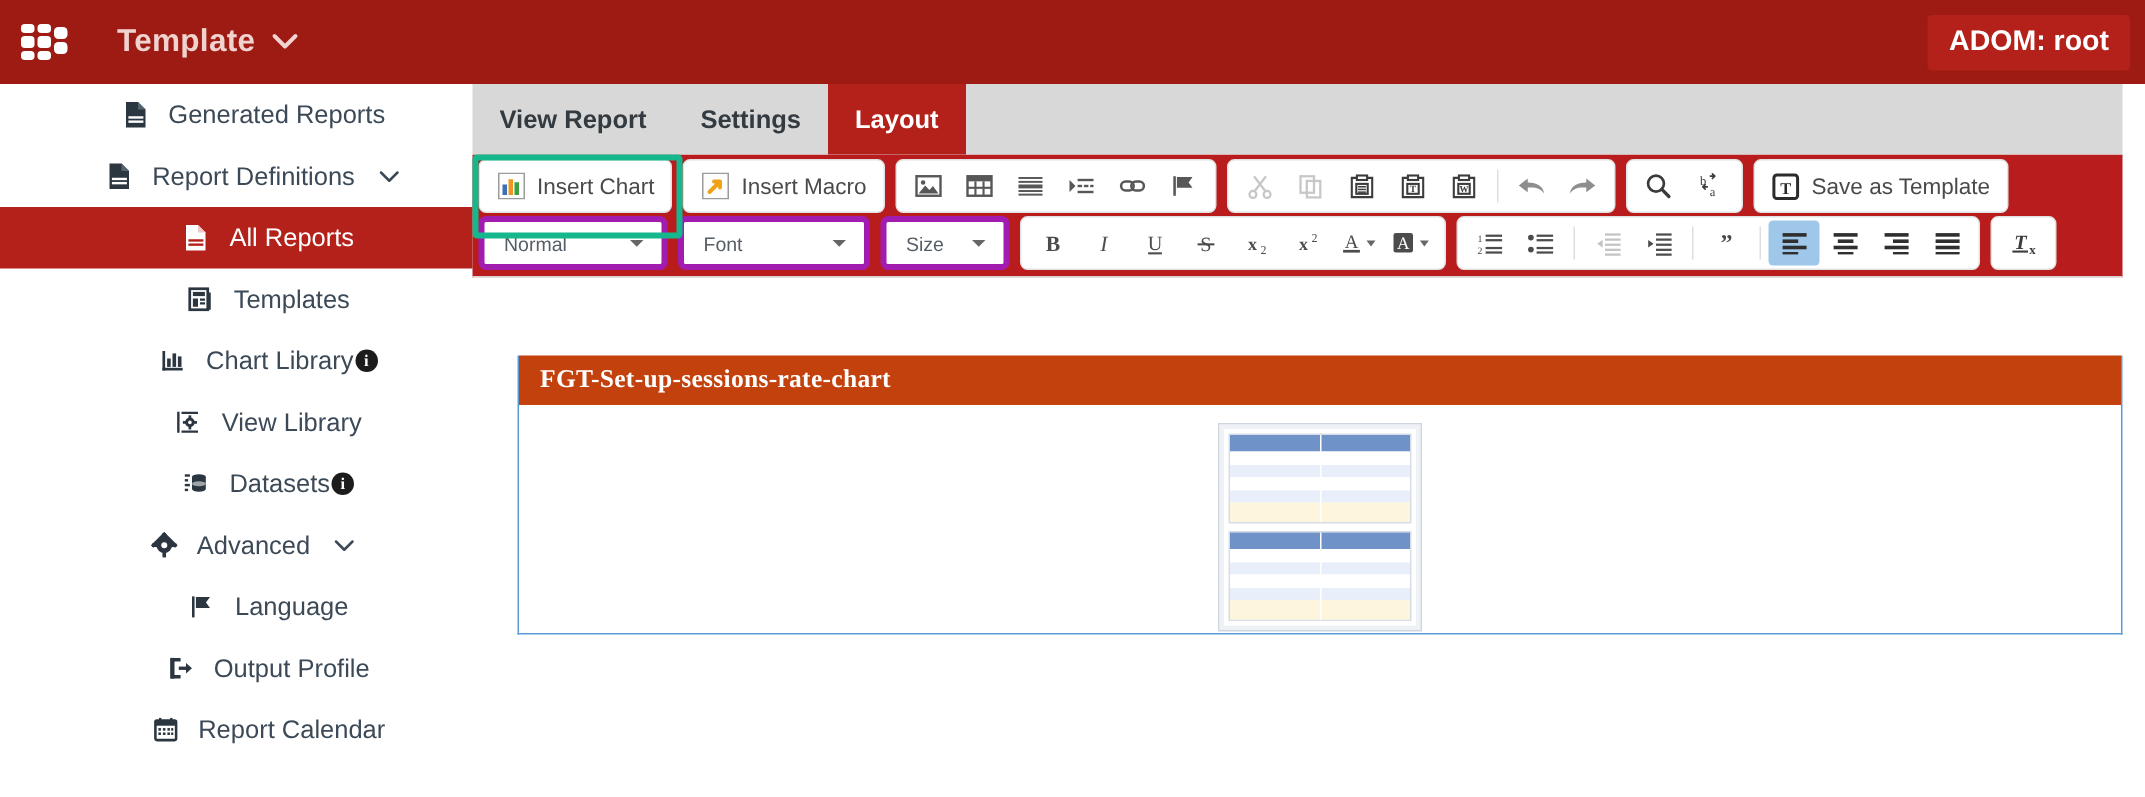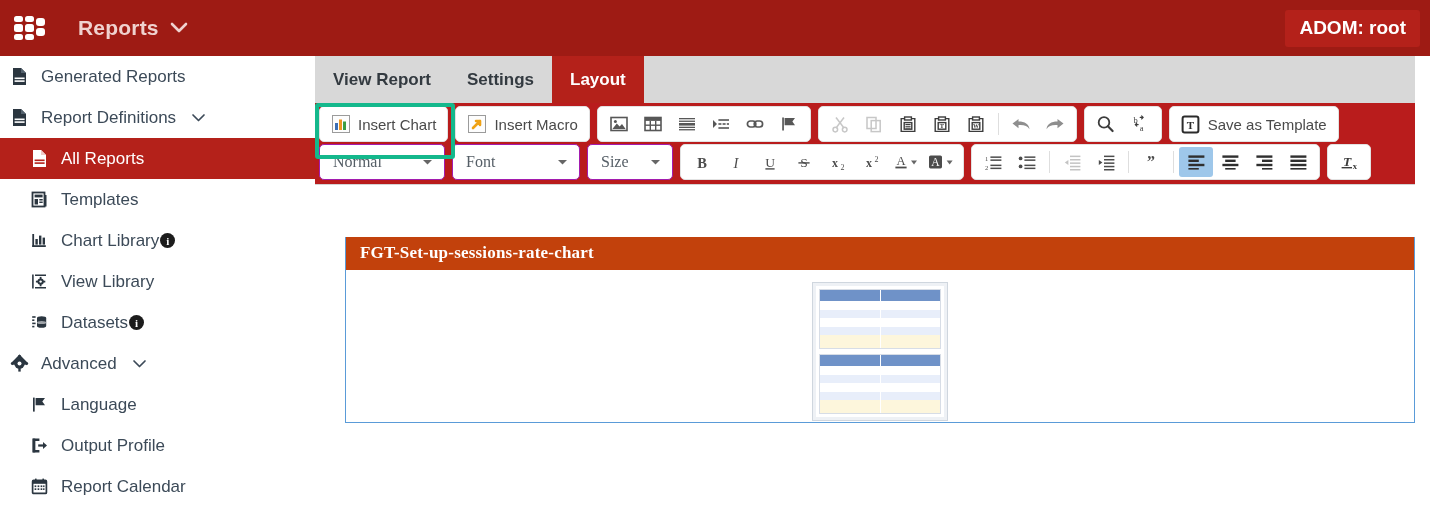--- a/index.html
+++ b/index.html
@@ -43,20 +43,21 @@
     width: 329px; height: 475px;
     background: #ffffff;
     border-right: 1px solid #c9c9c9;
     overflow: hidden;
   }
   .nav-item {
     display: flex; align-items: center;
     height: 41px; cursor: pointer;
     color: #3c4a58; font-size: 17px;
     white-space: nowrap;
+    justify-content: center;
   }
   .nav-item .nicon {
     width: 26px; display: flex; align-items: center; justify-content: center;
     flex: 0 0 26px;
   }
   .nav-item .nlabel { margin-left: 9px; }
   .nav-item.lvl0 { padding-left: 6px; }
   .nav-item.lvl1 { padding-left: 26px; }
   .nav-item.active {
     background: #b4211a; color: #ffffff;
@@ -122,23 +123,23 @@
   }
   .tb-sep {
     width: 1px; height: 22px; background: #dedede; margin: 0 5px;
   }
   .tb-btn.on { background: #9ec7ea; }
   .tb-btn.disabled { opacity: .33; cursor: default; }
 
   
   .tb-select {
     display: flex; align-items: center; justify-content: space-between;
-    background: #ffffff; border: 1px solid #a21caf; border-radius: 5px;
+    background: #ffffff; border: 4px solid #a21caf; border-radius: 5px;
     height: 36px; margin-right: 7px; cursor: pointer;
-    color: #555e66; font-size: 16px; font-family: Liberation Serif, serif;
+    color: #555e66; font-size: 13px;
   }
   .tb-select .sv { padding-left: 13px; }
   .tb-select .sc { padding: 0 11px 0 20px; display:flex; align-items:center; }
 
   
   #insert-chart-highlight {
     position: absolute;
     left: 0px; top: 47px;
     width: 140px; height: 56px;
     border: 4px solid #14b88c;
@@ -209,21 +210,21 @@
         <rect x="23" y="4" width="9" height="8" rx="3"></rect>
         <rect x="1" y="10" width="9" height="8" rx="2.5"></rect>
         <rect x="12" y="10" width="9" height="8" rx="2.5"></rect>
         <rect x="23" y="14" width="9" height="8" rx="3"></rect>
         <rect x="1" y="20" width="9" height="6" rx="2.5"></rect>
         <rect x="12" y="20" width="9" height="6" rx="2.5"></rect>
       </g>
     </svg>
   </div>
   <div id="app-menu">
-    <span class="txt">Reports</span>
+    <span class="txt">Template</span>
     <span class="chev">
       <svg width="20" height="14" viewBox="0 0 20 14" aria-hidden="true">
         <path d="M3 3 L10 10 L17 3" stroke="#f0d2cf" stroke-width="2.6" fill="none" stroke-linecap="round" stroke-linejoin="round"></path>
       </svg>
     </span>
   </div>
   <div id="adom-badge">ADOM: root</div>
 </div>
 
 <div id="sidebar">

